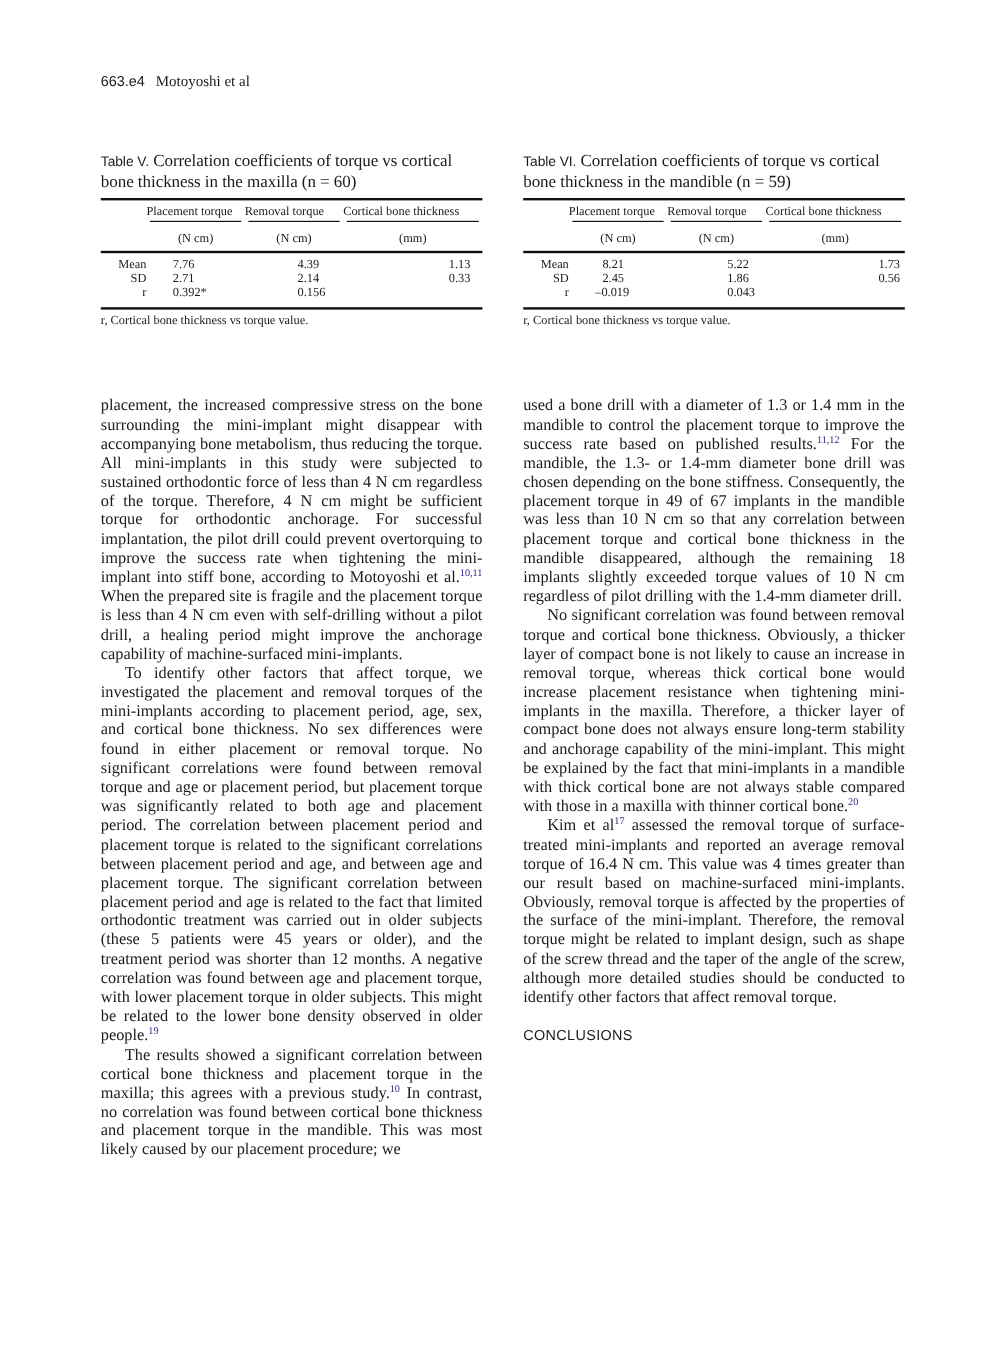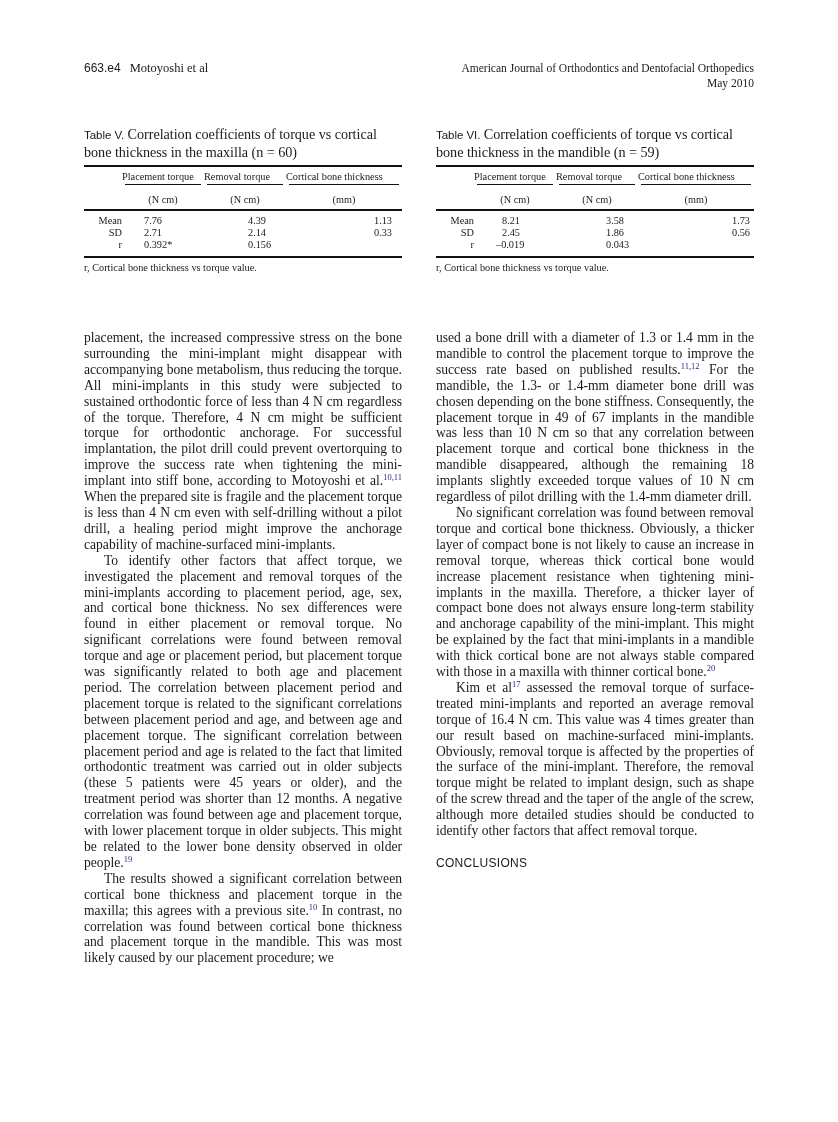--- a/index.html
+++ b/index.html
@@ -38,24 +38,20 @@
   .col p.indent { text-indent: 20px; }
   sup.ref { color: #2a2a8a; font-size: 8.5px; line-height: 0; vertical-align: 5px; }
   .section-head { font-family: "Liberation Sans", "DejaVu Sans", sans-serif; font-size: 12px; margin: 17px 0 8px 0; letter-spacing: 0.3px; text-align: left; }
 </style>
 </head>
 <body>
 
 <div class="page-header">
   <div class="hdr-left">
     <span class="pg">663.e4</span><span>Motoyoshi et al</span>
-  </div>
-  <div class="hdr-right">
-    <div>American Journal of Orthodontics and Dentofacial Orthopedics</div>
-    <div>May 2010</div>
   </div>
 </div>
 
 <div class="tbl left">
   <div class="tbl-caption">
     <span class="tlabel">Table V.</span>
     <span>Correlation coefficients of torque vs cortical bone thickness in the maxilla (n = 60)</span>
   </div>
   <div class="rule-thick"></div>
   <table class="data">
@@ -151,21 +147,21 @@
     </table>
   <div class="rule-mid"></div>
   <table class="data">
     <tbody>
         <tr class="spacer-top">
           <td colspan="4"></td>
         </tr>
     <tr class="body-row">
       <td class="rlabel">Mean</td>
       <td style="width:82px;padding-left:28px">8.21</td>
-      <td style="width:82px;padding-left:22px">3.58</td>
+      <td style="width:82px;padding-left:22px">5.22</td>
       <td style="padding-left:44px">1.73</td>
     </tr>
     <tr class="body-row">
       <td class="rlabel">SD</td>
       <td style="padding-left:28px">2.45</td>
       <td style="padding-left:22px">1.86</td>
       <td style="padding-left:44px">0.56</td>
     </tr>
     <tr class="body-row">
       <td class="rlabel">r</td>
@@ -180,21 +176,21 @@
     </table>
   <div class="rule-thick"></div>
   <div class="tbl-notes">
     <div>r, Cortical bone thickness vs torque value.</div>
   </div>
 </div>
 
 <div class="col left">
   <p><span>placement, the increased compressive stress on the bone surrounding the mini-implant might disappear with accompanying bone metabolism, thus reducing the torque. All mini-implants in this study were subjected to sustained orthodontic force of less than 4 N cm regardless of the torque. Therefore, 4 N cm might be sufficient torque for orthodontic anchorage. For successful implantation, the pilot drill could prevent overtorquing to improve the success rate when tightening the mini-implant into stiff bone, according to Motoyoshi et al.</span><sup class="ref">10,11</sup><span> When the prepared site is fragile and the placement torque is less than 4 N cm even with self-drilling without a pilot drill, a healing period might improve the anchorage capability of machine-surfaced mini-implants.</span></p>
   <p class="indent"><span>To identify other factors that affect torque, we investigated the placement and removal torques of the mini-implants according to placement period, age, sex, and cortical bone thickness. No sex differences were found in either placement or removal torque. No significant correlations were found between removal torque and age or placement period, but placement torque was significantly related to both age and placement period. The correlation between placement period and placement torque is related to the significant correlations between placement period and age, and between age and placement torque. The significant correlation between placement period and age is related to the fact that limited orthodontic treatment was carried out in older subjects (these 5 patients were 45 years or older), and the treatment period was shorter than 12 months. A negative correlation was found between age and placement torque, with lower placement torque in older subjects. This might be related to the lower bone density observed in older people.</span><sup class="ref">19</sup></p>
-  <p class="indent"><span>The results showed a significant correlation between cortical bone thickness and placement torque in the maxilla; this agrees with a previous site.</span><sup class="ref">10</sup><span> In contrast, no correlation was found between cortical bone thickness and placement torque in the mandible. This was most likely caused by our placement procedure; we</span></p>
+  <p class="indent"><span>The results showed a significant correlation between cortical bone thickness and placement torque in the maxilla; this agrees with a previous study.</span><sup class="ref">10</sup><span> In contrast, no correlation was found between cortical bone thickness and placement torque in the mandible. This was most likely caused by our placement procedure; we</span></p>
 </div>
 
 <div class="col right">
   <p><span>used a bone drill with a diameter of 1.3 or 1.4 mm in the mandible to control the placement torque to improve the success rate based on published results.</span><sup class="ref">11,12</sup><span> For the mandible, the 1.3- or 1.4-mm diameter bone drill was chosen depending on the bone stiffness. Consequently, the placement torque in 49 of 67 implants in the mandible was less than 10 N cm so that any correlation between placement torque and cortical bone thickness in the mandible disappeared, although the remaining 18 implants slightly exceeded torque values of 10 N cm regardless of pilot drilling with the 1.4-mm diameter drill.</span></p>
   <p class="indent"><span>No significant correlation was found between removal torque and cortical bone thickness. Obviously, a thicker layer of compact bone is not likely to cause an increase in removal torque, whereas thick cortical bone would increase placement resistance when tightening mini-implants in the maxilla. Therefore, a thicker layer of compact bone does not always ensure long-term stability and anchorage capability of the mini-implant. This might be explained by the fact that mini-implants in a mandible with thick cortical bone are not always stable compared with those in a maxilla with thinner cortical bone.</span><sup class="ref">20</sup></p>
   <p class="indent"><span>Kim et al</span><sup class="ref">17</sup><span> assessed the removal torque of surface-treated mini-implants and reported an average removal torque of 16.4 N cm. This value was 4 times greater than our result based on machine-surfaced mini-implants. Obviously, removal torque is affected by the properties of the surface of the mini-implant. Therefore, the removal torque might be related to implant design, such as shape of the screw thread and the taper of the angle of the screw, although more detailed studies should be conducted to identify other factors that affect removal torque.</span></p>
   <div class="section-head">CONCLUSIONS</div>
 </div>
 
 </body></html>

